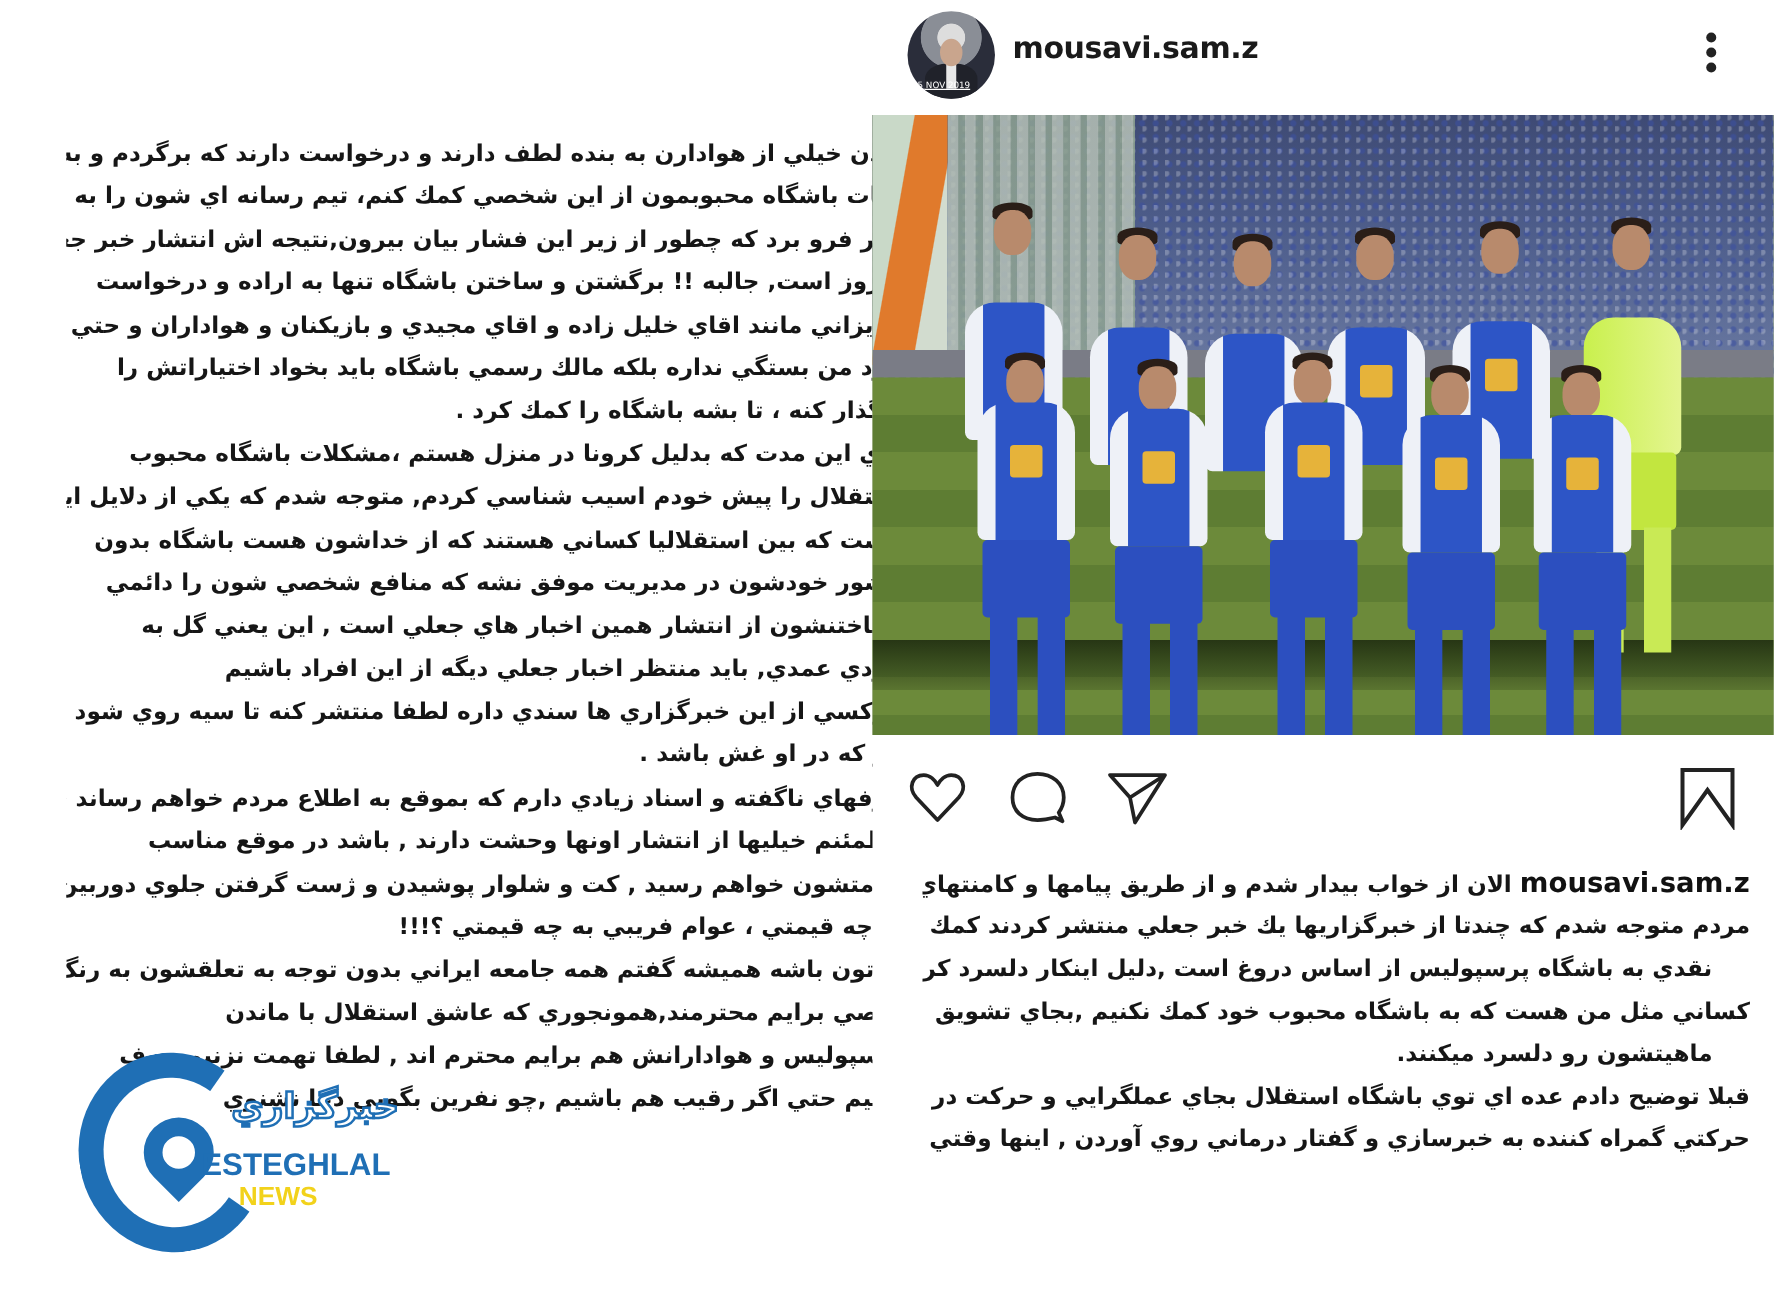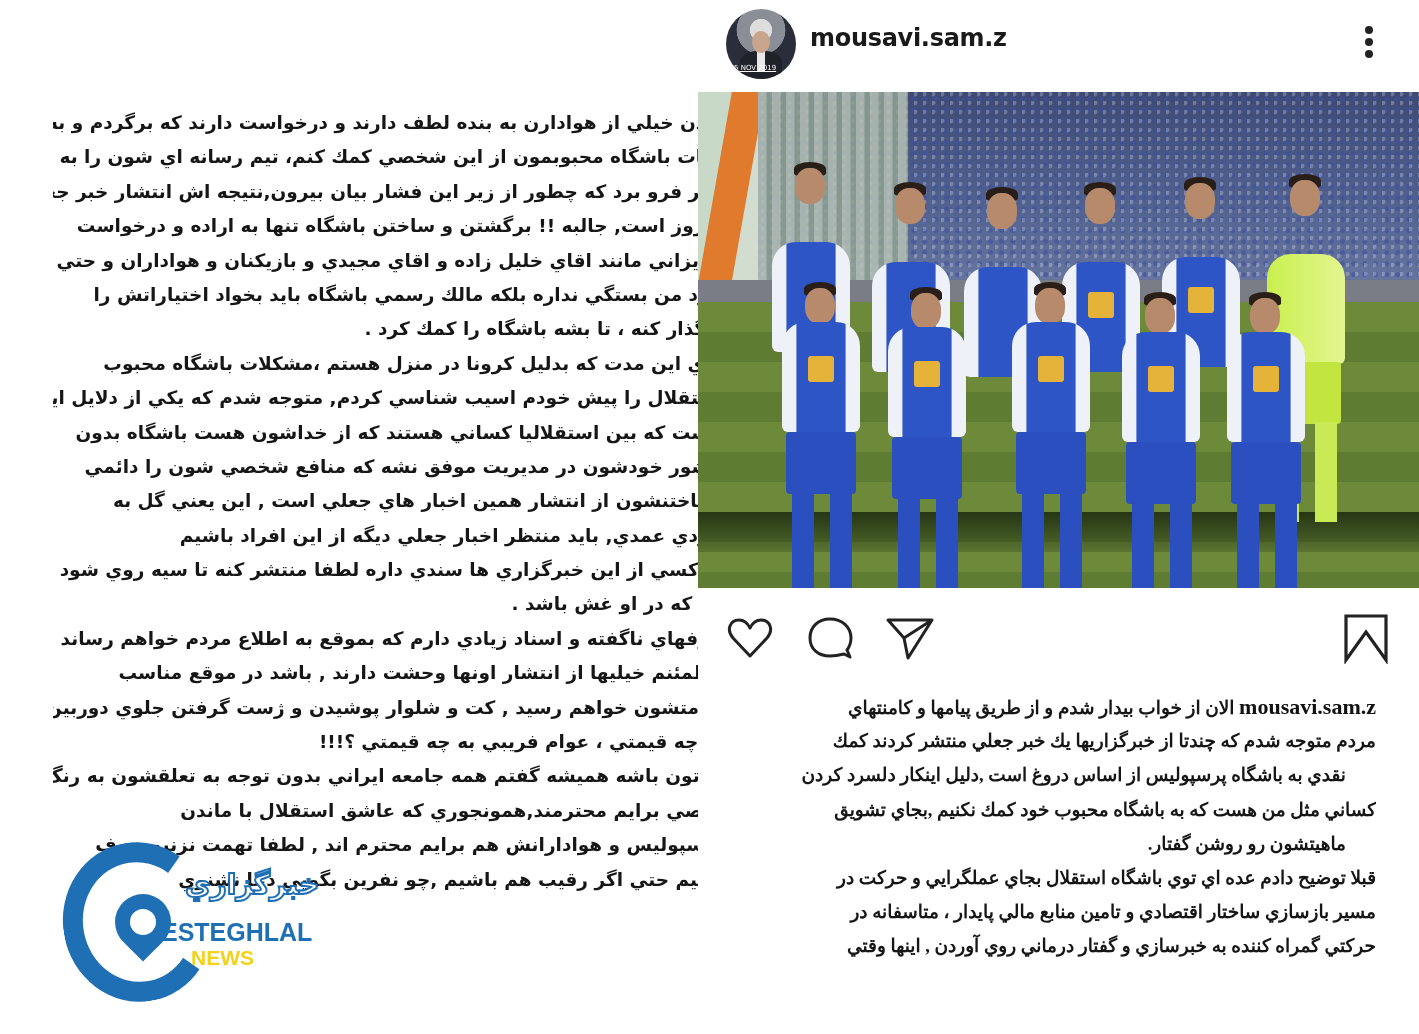--- a/index.html
+++ b/index.html
@@ -139,22 +139,22 @@
     .player.gk .shorts { background: #c2e63f; }
     .player.gk .legs { background: linear-gradient(90deg, #c9ea55 0 36%, transparent 37% 63%, #c9ea55 64%); }
 
     
     .actions { position: absolute; left: 0; top: 600px; width: 721px; height: 72px; }
     .act { position: absolute; top: 12px; width: 52px; height: 52px; }
     .act svg { width: 100%; height: 100%; }
 
     
     .caption {
-      position: absolute; left: 16px; top: 690px; width: 662px;
-      direction: rtl; text-align: right; font-family: Liberation Serif, serif;
+      position: absolute; left: 40px; top: 690px; width: 662px;
+      direction: rtl; text-align: right;
     }
     .caption .line {
       font-size: 18.5px; font-weight: bold; line-height: 34.2px; height: 34.2px;
       white-space: nowrap; overflow: hidden; color: #161616;
     }
     .caption .line .user {
       font-size: 22px; font-weight: bold; color: #111; unicode-bidi: isolate; direction: ltr;
     }
     .caption .line.l3, .caption .line.l5, .caption .line.l6 { padding-right: 30px; }
   </style>
@@ -329,18 +329,17 @@
   </div>
 
   <div class="caption">
     <div class="line">
       <span class="user">mousavi.sam.z</span>
       <span>الان از  خواب بيدار شدم و از طريق پيامها و كامنتهاي</span>
     </div>
     <div class="line">مردم متوجه شدم  كه چندتا  از خبرگزاريها يك خبر جعلي منتشر كردند كمك</div>
     <div class="line l3">نقدي به باشگاه پرسپوليس از اساس دروغ است ,دليل اينكار دلسرد كردن</div>
     <div class="line">كساني مثل من هست كه به باشگاه محبوب خود كمك نكنيم ,بجاي تشويق</div>
-    <div class="line l6">ماهيتشون  رو روشن گفتار.</div>
+    <div class="line l6">ماهيتشون  رو دلسرد ميكنند.</div>
     <div class="line">قبلا توضيح دادم عده اي توي باشگاه استقلال بجاي عملگرايي و حركت در</div>
-    <div class="line">مسير بازسازي ساختار اقتصادي و تامين منابع مالي پايدار ، متاسفانه در</div>
     <div class="line">حركتي گمراه كننده به خبرسازي و گفتار درماني روي آوردن , اينها وقتي</div>
   </div>
 </div>
 
 </body></html>

